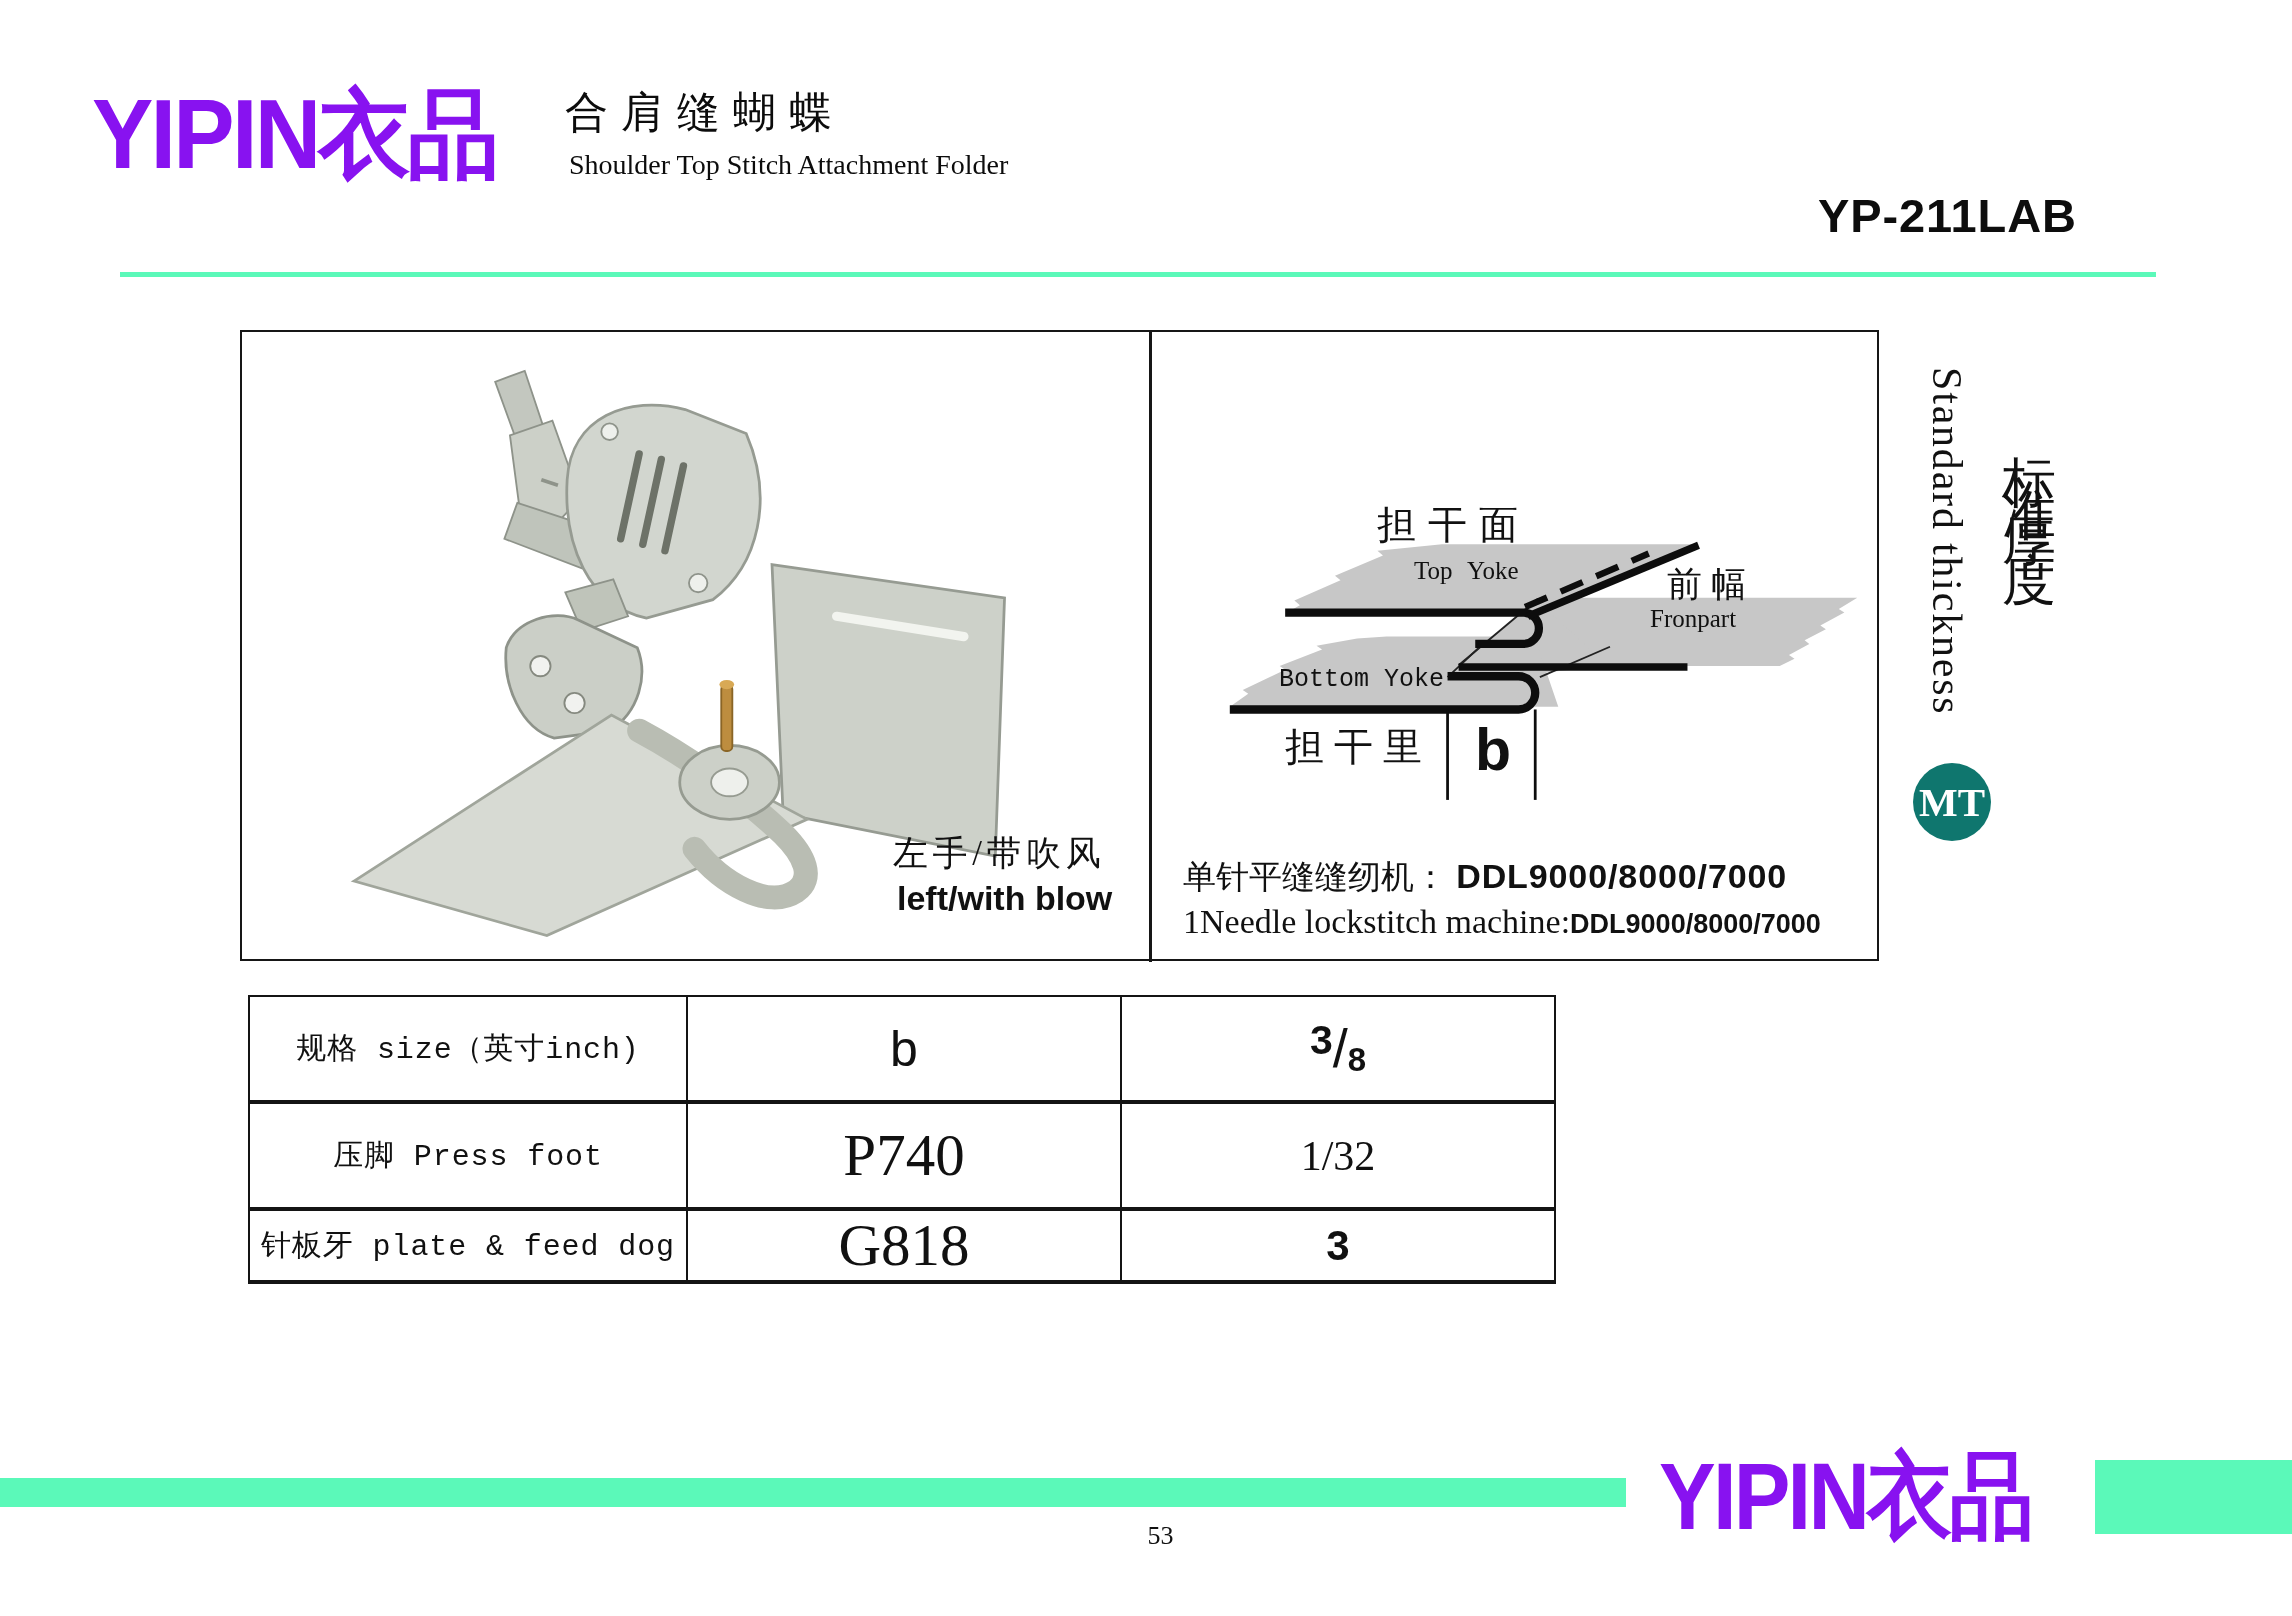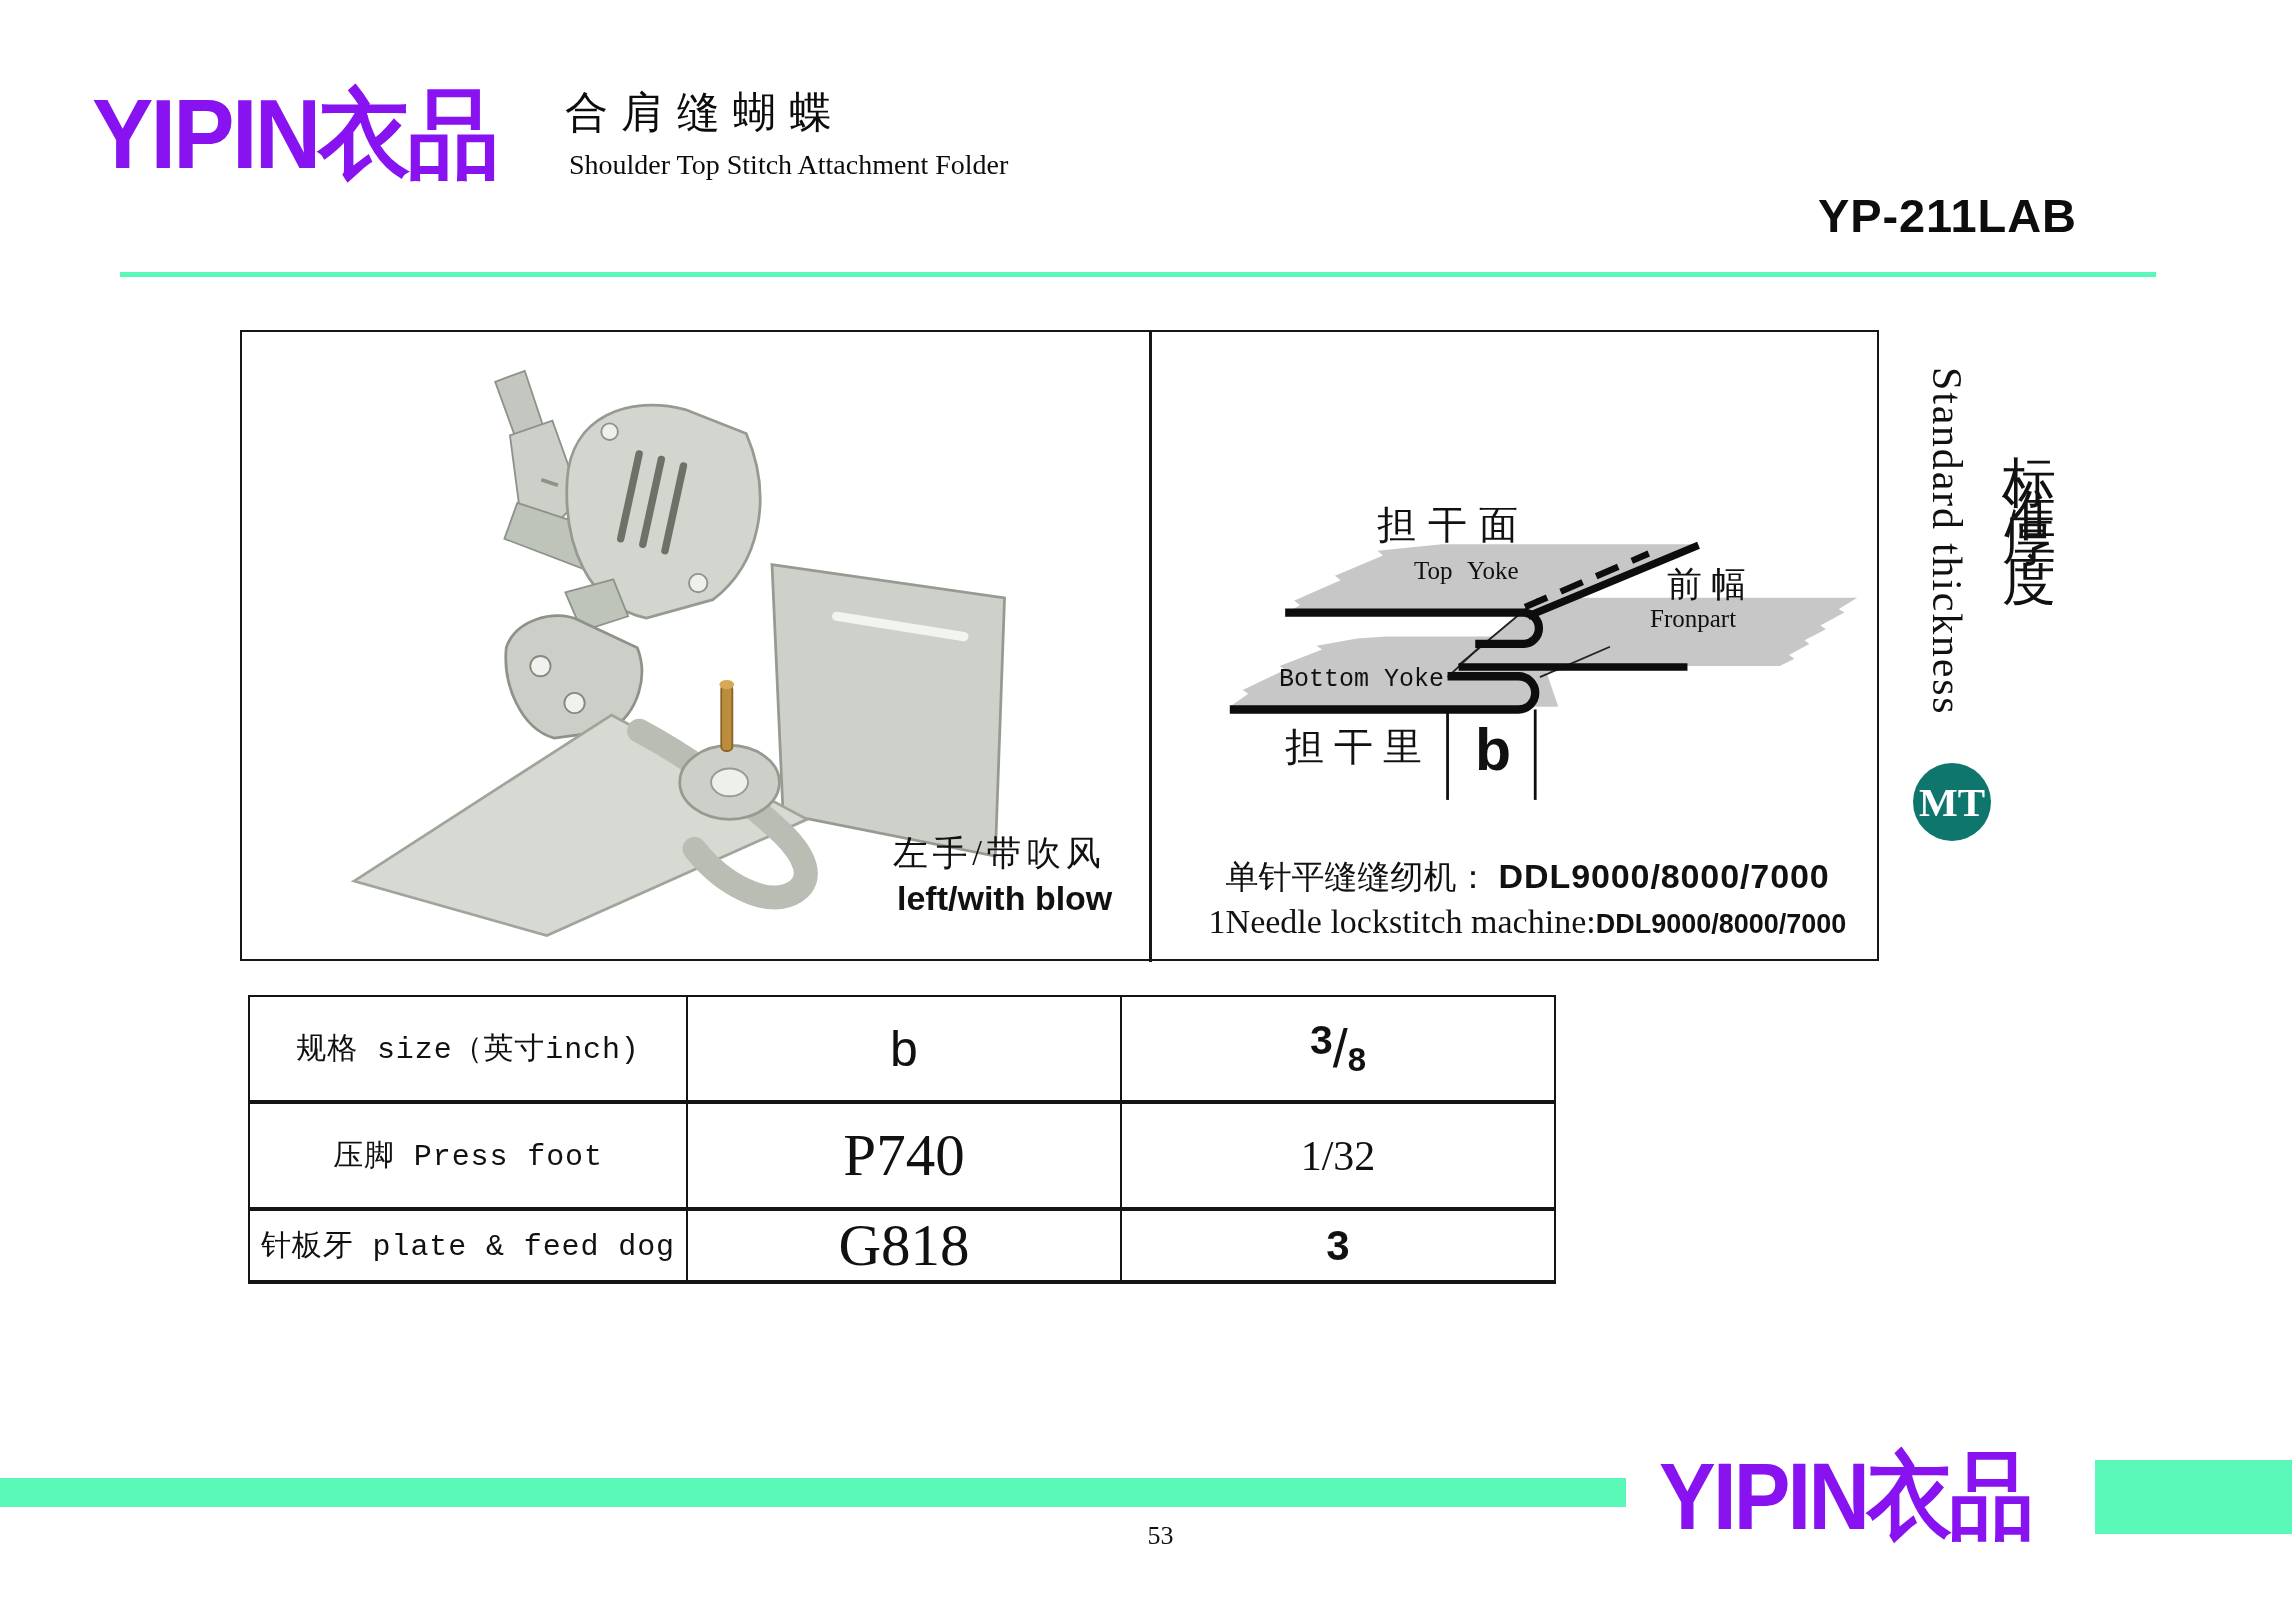--- a/index.html
+++ b/index.html
@@ -53,21 +53,21 @@
   
   .lbl{white-space:nowrap;}
   .dg-top-zh{left:1377px;top:498px;font-family:"Liberation Serif",serif;font-size:39px;letter-spacing:12px;}
   .dg-top-en{left:1414px;top:557px;font-family:"Liberation Serif",serif;font-size:25px;word-spacing:9.2px;}
   .dg-front-zh{left:1667px;top:561px;font-family:"Liberation Serif",serif;font-size:35px;letter-spacing:9.2px;}
   .dg-front-en{left:1650px;top:605px;font-family:"Liberation Serif",serif;font-size:25px;}
   .dg-bottom-en{left:1279px;top:665px;font-family:Liberation Mono, monospace;font-size:25px;}
   .dg-bottom-zh{left:1285px;top:720px;font-family:"Liberation Serif",serif;font-size:39px;letter-spacing:10px;}
   .dg-dim-b{left:1475px;top:716px;font-family:"Liberation Sans",sans-serif;font-size:59px;font-weight:600;}
 
-  .machine-lines{left:1183px;top:853px;width:689px;text-align:center;}
+  .machine-lines{left:1183px;top:853px;width:689px;}
   .machine-l1{font-size:33px;line-height:46px;white-space:nowrap;}
   .machine-l1 .zh{font-family:"Liberation Serif",serif;}
   .machine-l1 .val{font-family:"Liberation Sans",sans-serif;font-weight:600;font-size:34px;letter-spacing:0.9px;}
   .machine-l2{font-size:34px;line-height:42px;white-space:nowrap;}
   .machine-l2 .en{font-family:"Liberation Serif",serif;}
   .machine-l2 .val{font-family:"Liberation Sans",sans-serif;font-weight:600;font-size:27px;letter-spacing:0px;}
 
   
   .side-en{
     left:1971px;top:367px;

